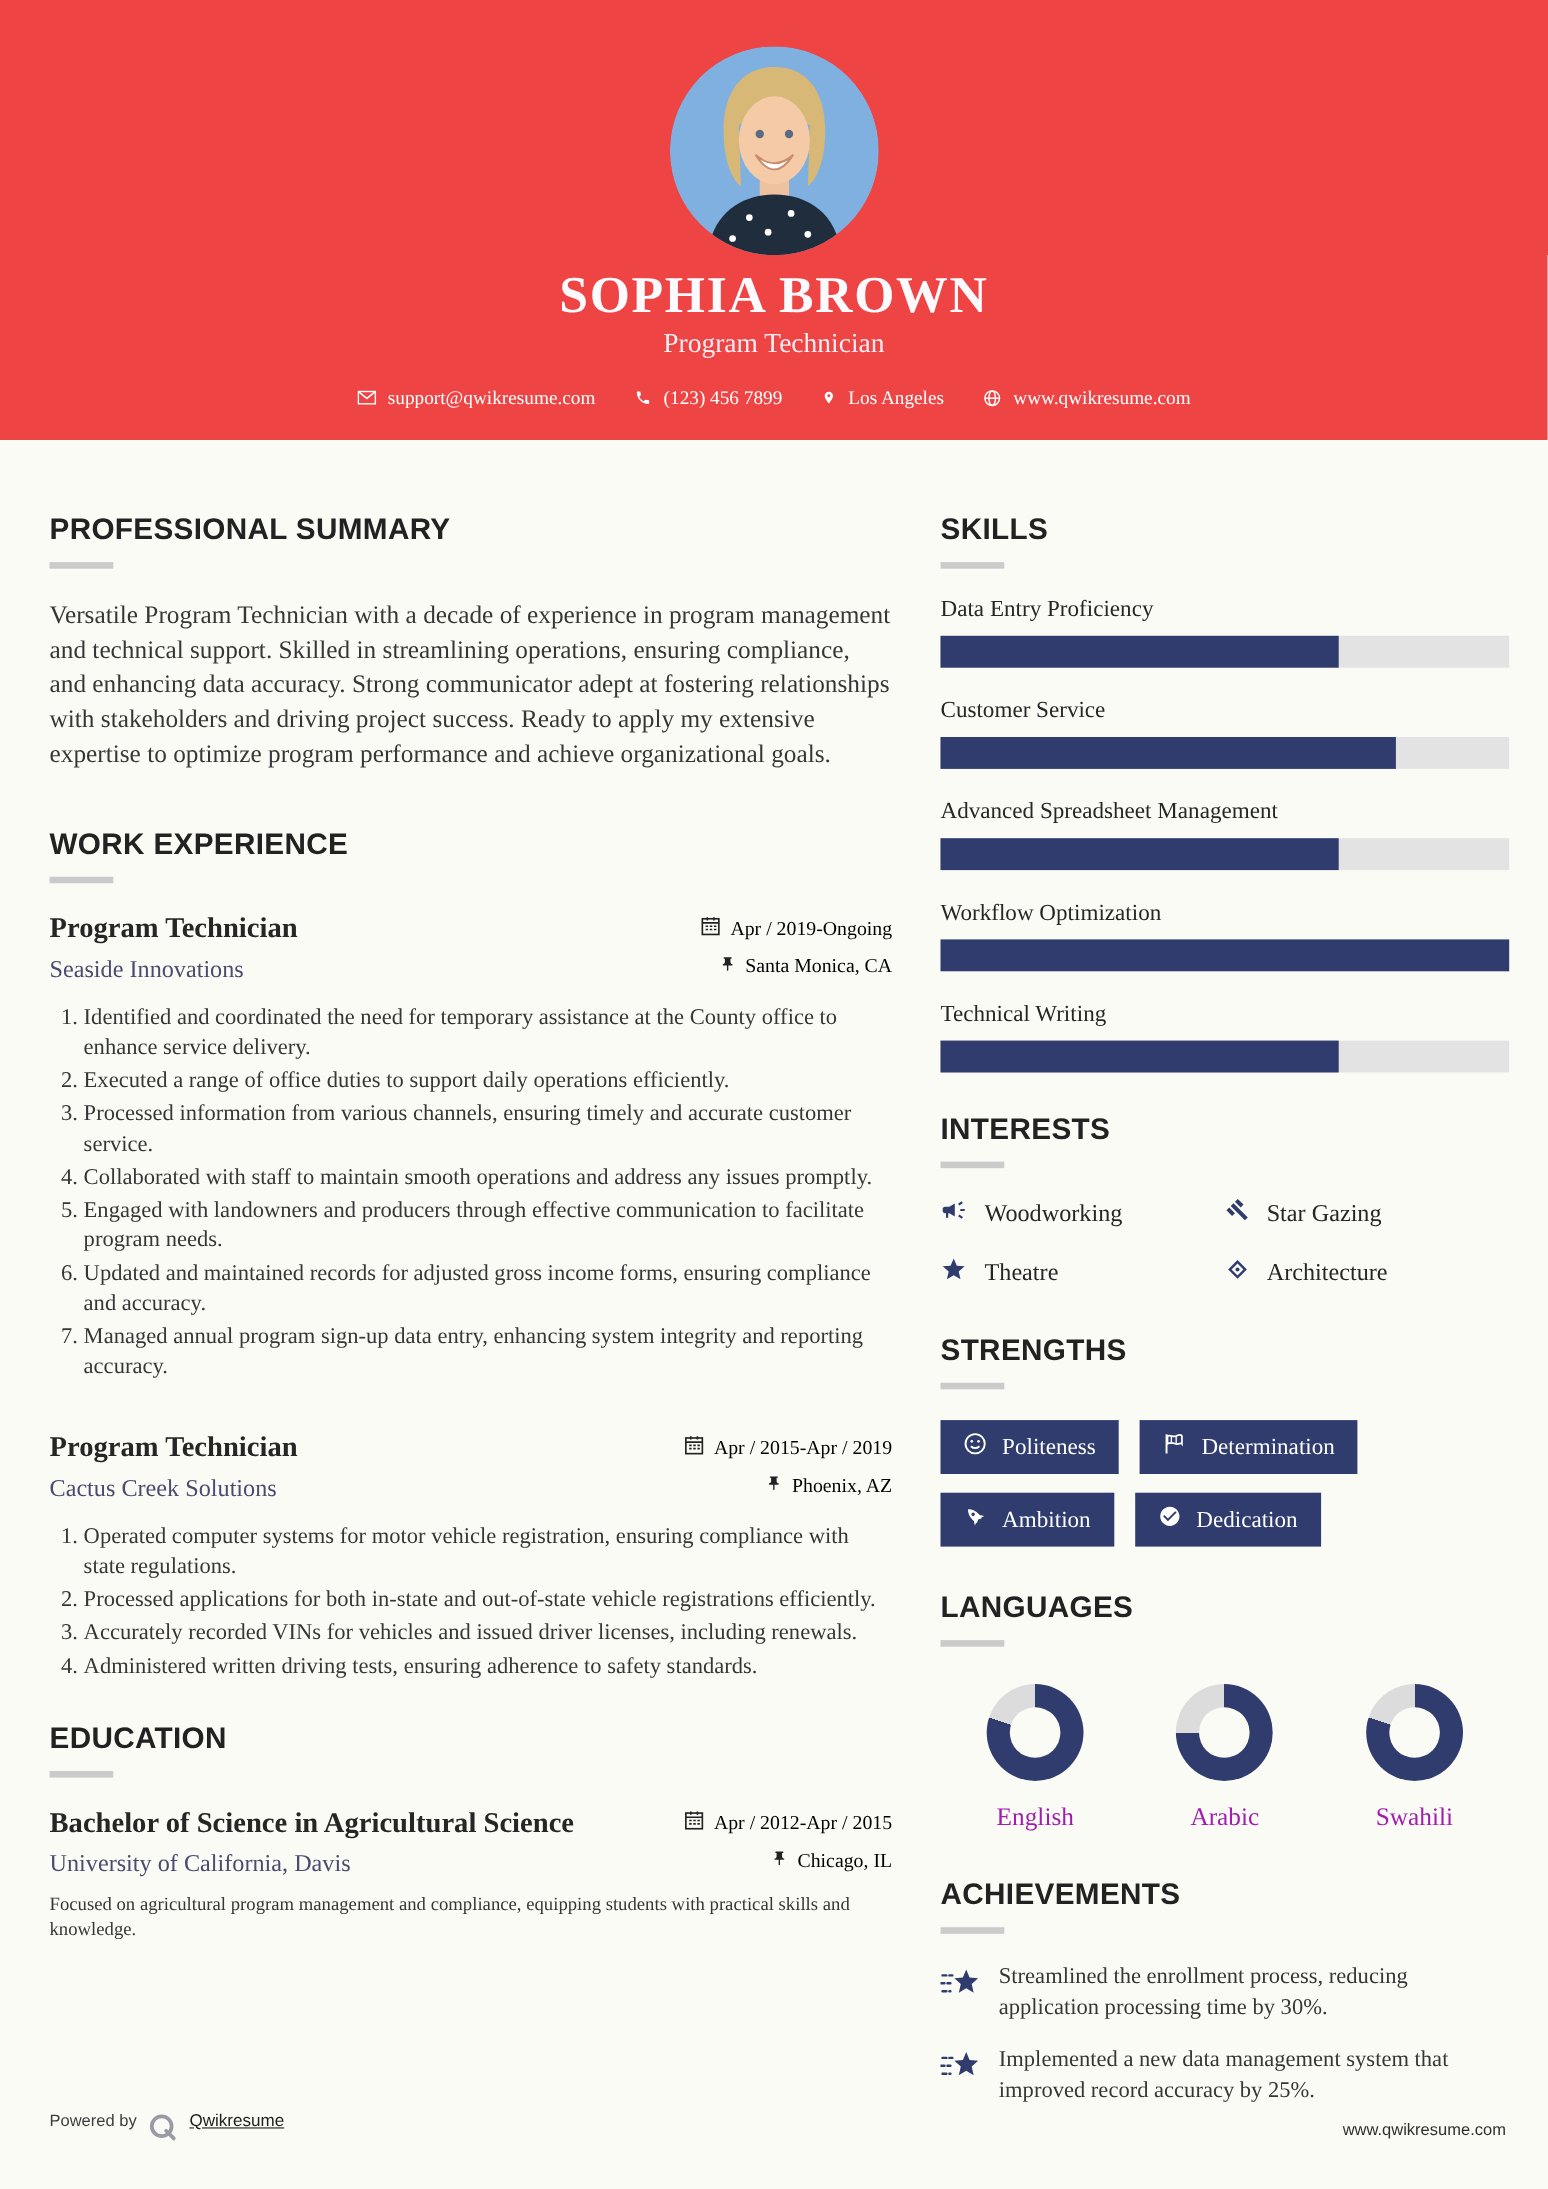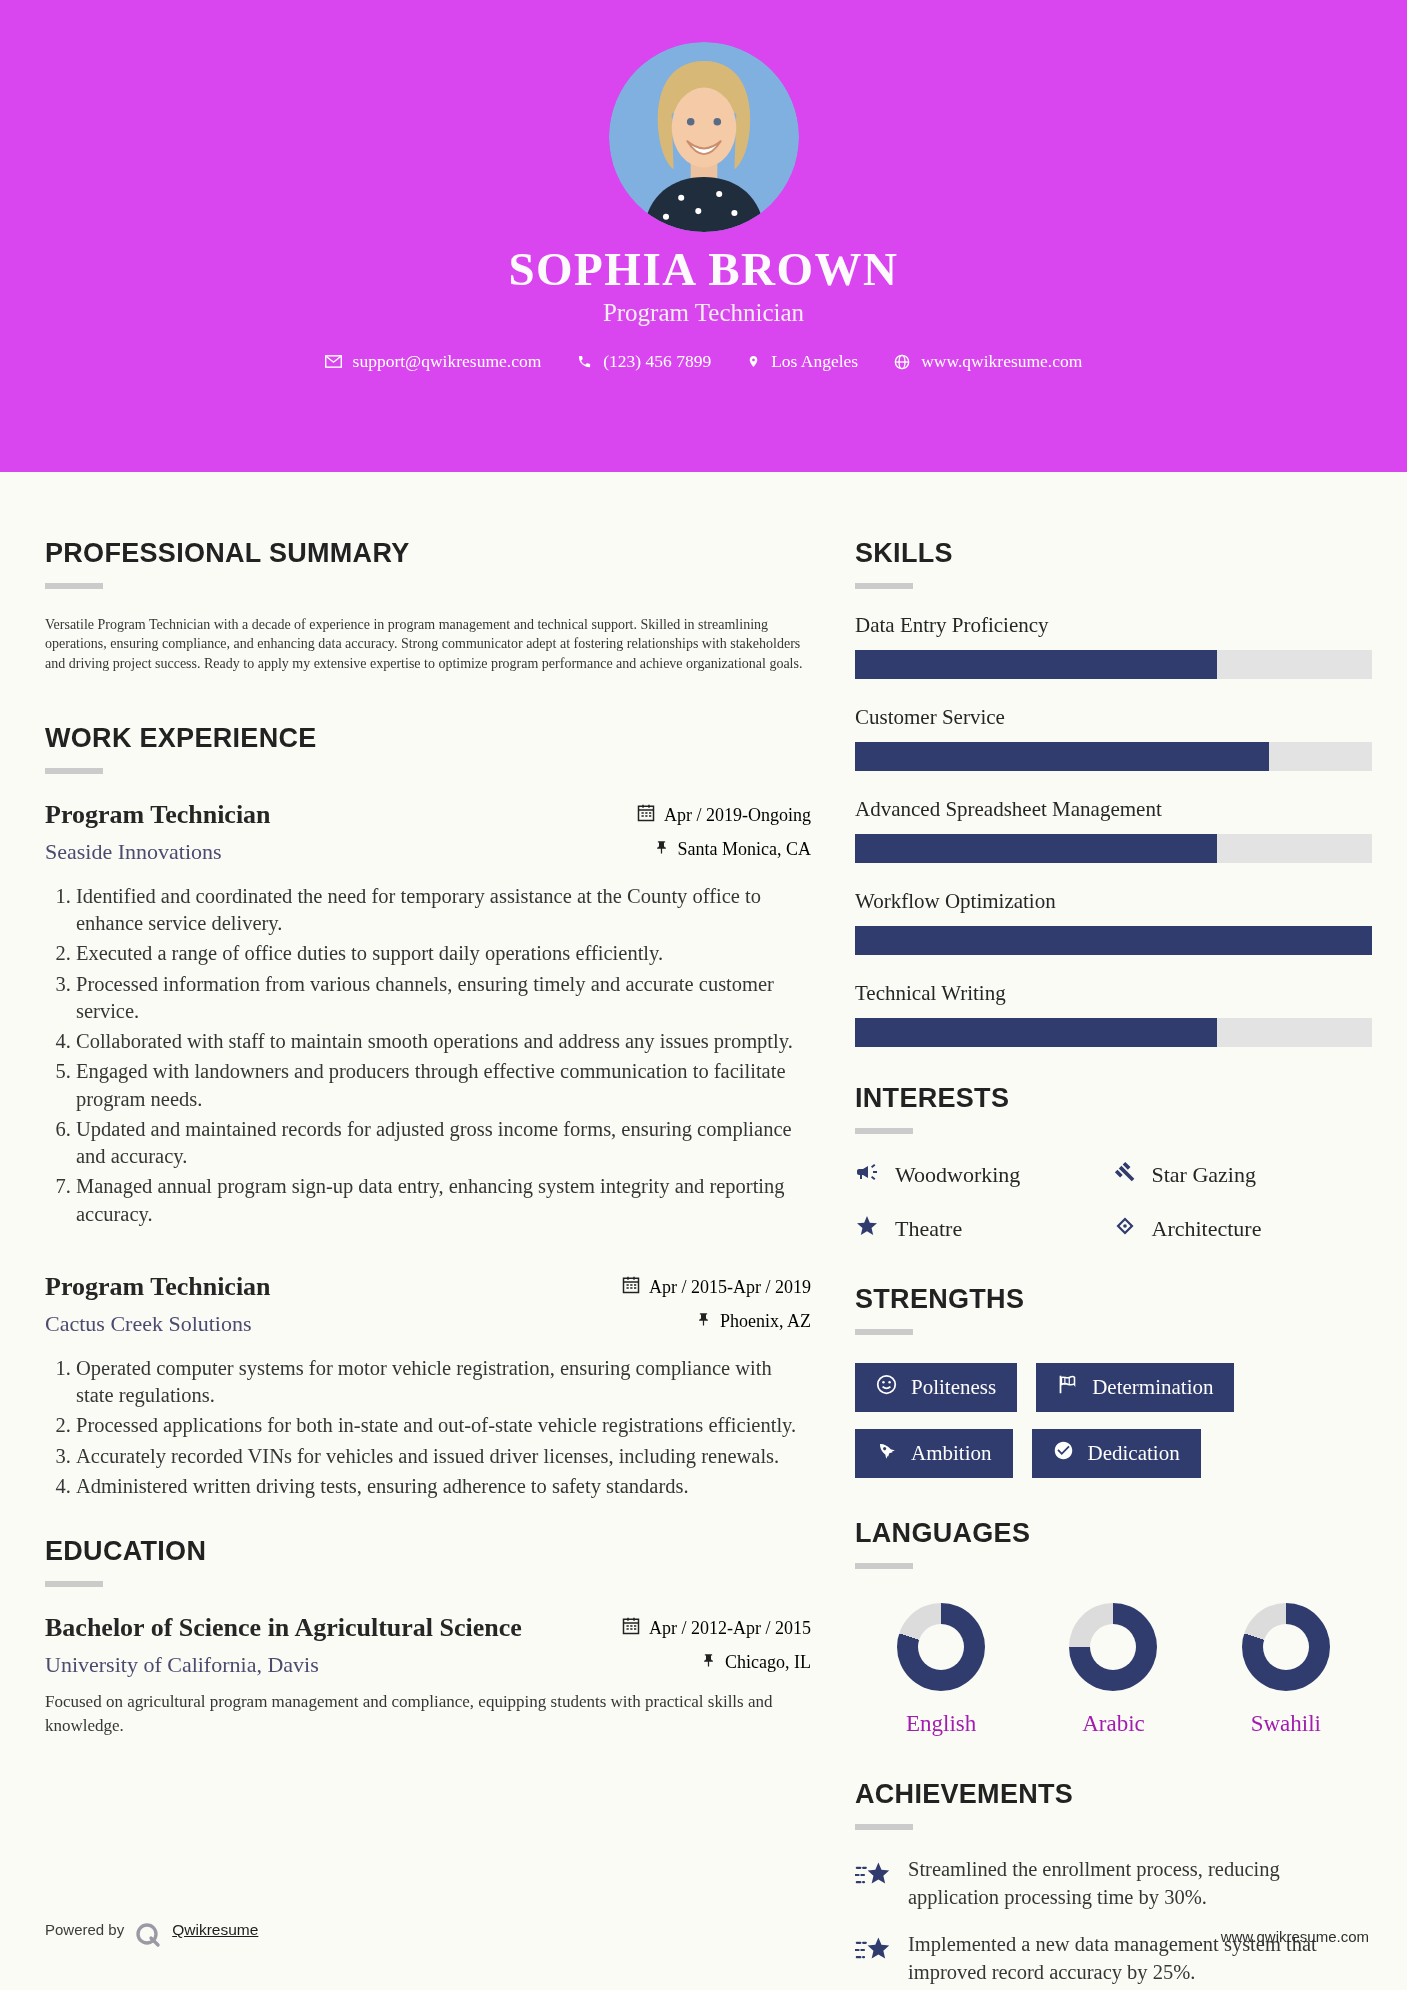--- a/index.html
+++ b/index.html
@@ -2,35 +2,35 @@
 <html><head>
 <meta charset="utf-8">
 <style>
   * { margin:0; padding:0; box-sizing:border-box; }
   html,body { width:1407px; }
   body {
     height:1990px; position:relative; overflow:hidden;
     background:#fbfbf6; font-family:"Liberation Serif", serif; color:#333;
   }
   
-  .header { height:472px; background:#d946ef; color:#fff; text-align:center; }
+  .header { height:400px; background:#ef4444; color:#fff; text-align:center; }
   .photo-wrap { width:190px; height:190px; border-radius:50%; overflow:hidden; margin:0 auto; position:relative; top:42px; }
   .name { margin-top:52px; font-size:47px; font-weight:bold; letter-spacing:1.5px; color:#fdfafd; }
   .sub-title { font-size:25px; margin-top:3px; color:#f4eef4; }
   .contact-row { margin-top:24px; display:flex; justify-content:center; align-items:center; gap:36px; font-size:17.5px; }
   .contact-item { display:flex; align-items:center; gap:11px; }
   .contact-item svg { display:block; }
   
   .main { display:flex; gap:44px; padding:66px 17px 0 45px; }
   .col-left { width:766px; flex:none; }
   .col-right { width:517px; flex:none; }
   .sec-heading { font-family:"Liberation Sans", sans-serif; font-weight:700; font-size:27px; letter-spacing:.3px; color:#222; }
   .sec-rule { width:58px; height:6px; background:#cbcbcb; margin-top:14px; }
   
-  .summary-text { margin-top:26px; font-size:14px; line-height:1.38; color:#363636; }
+  .summary-text { margin-top:26px; font-size:23px; line-height:1.38; color:#363636; }
   .section-work { margin-top:50px; }
   .job { margin-top:26px; }
   .job + .job { margin-top:44px; }
   .job-head { display:flex; justify-content:space-between; }
   .job-title { font-size:26px; font-weight:bold; color:#262626; }
   .job-company { font-size:22px; color:#4b4b70; margin-top:9px; }
   .job-meta { text-align:right; padding-top:4px; }
   .meta-line { display:flex; justify-content:flex-end; align-items:center; gap:9px; font-size:18px; color:#000000; }
   .meta-line + .meta-line { margin-top:12px; }
   .bullets { margin-top:18px; padding-left:31px; font-size:20.5px; line-height:1.33; color:#363636; }

